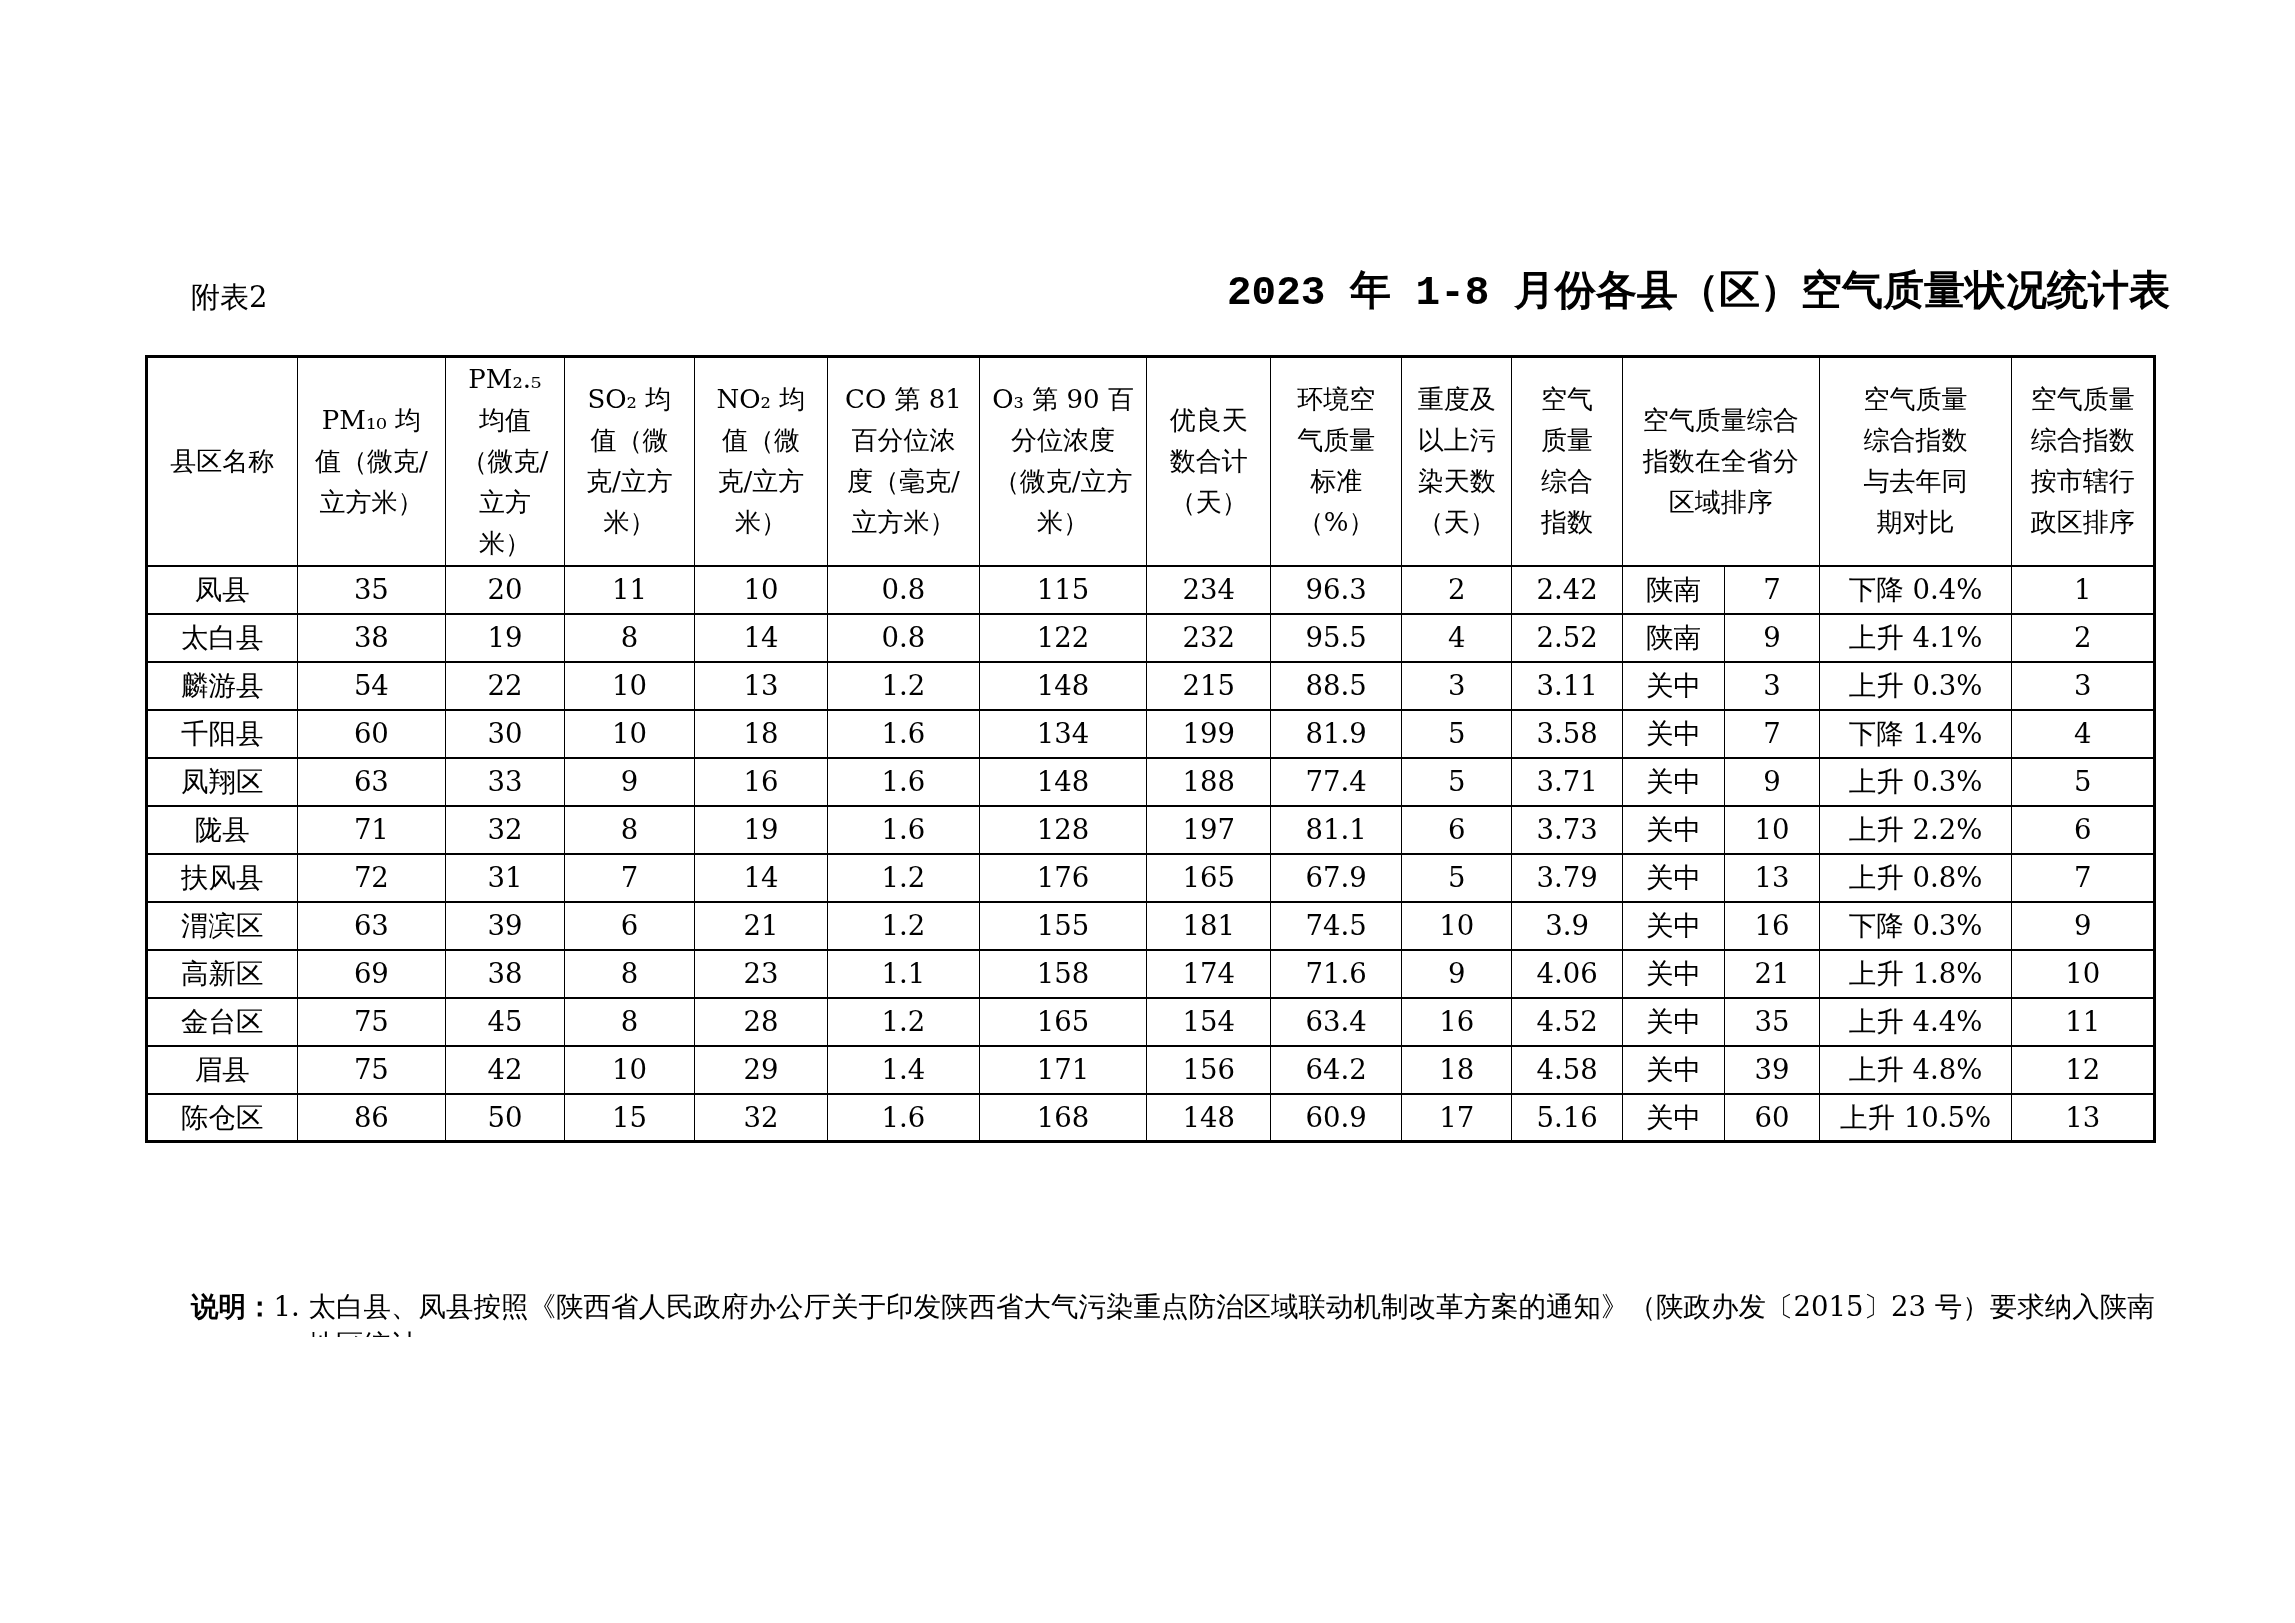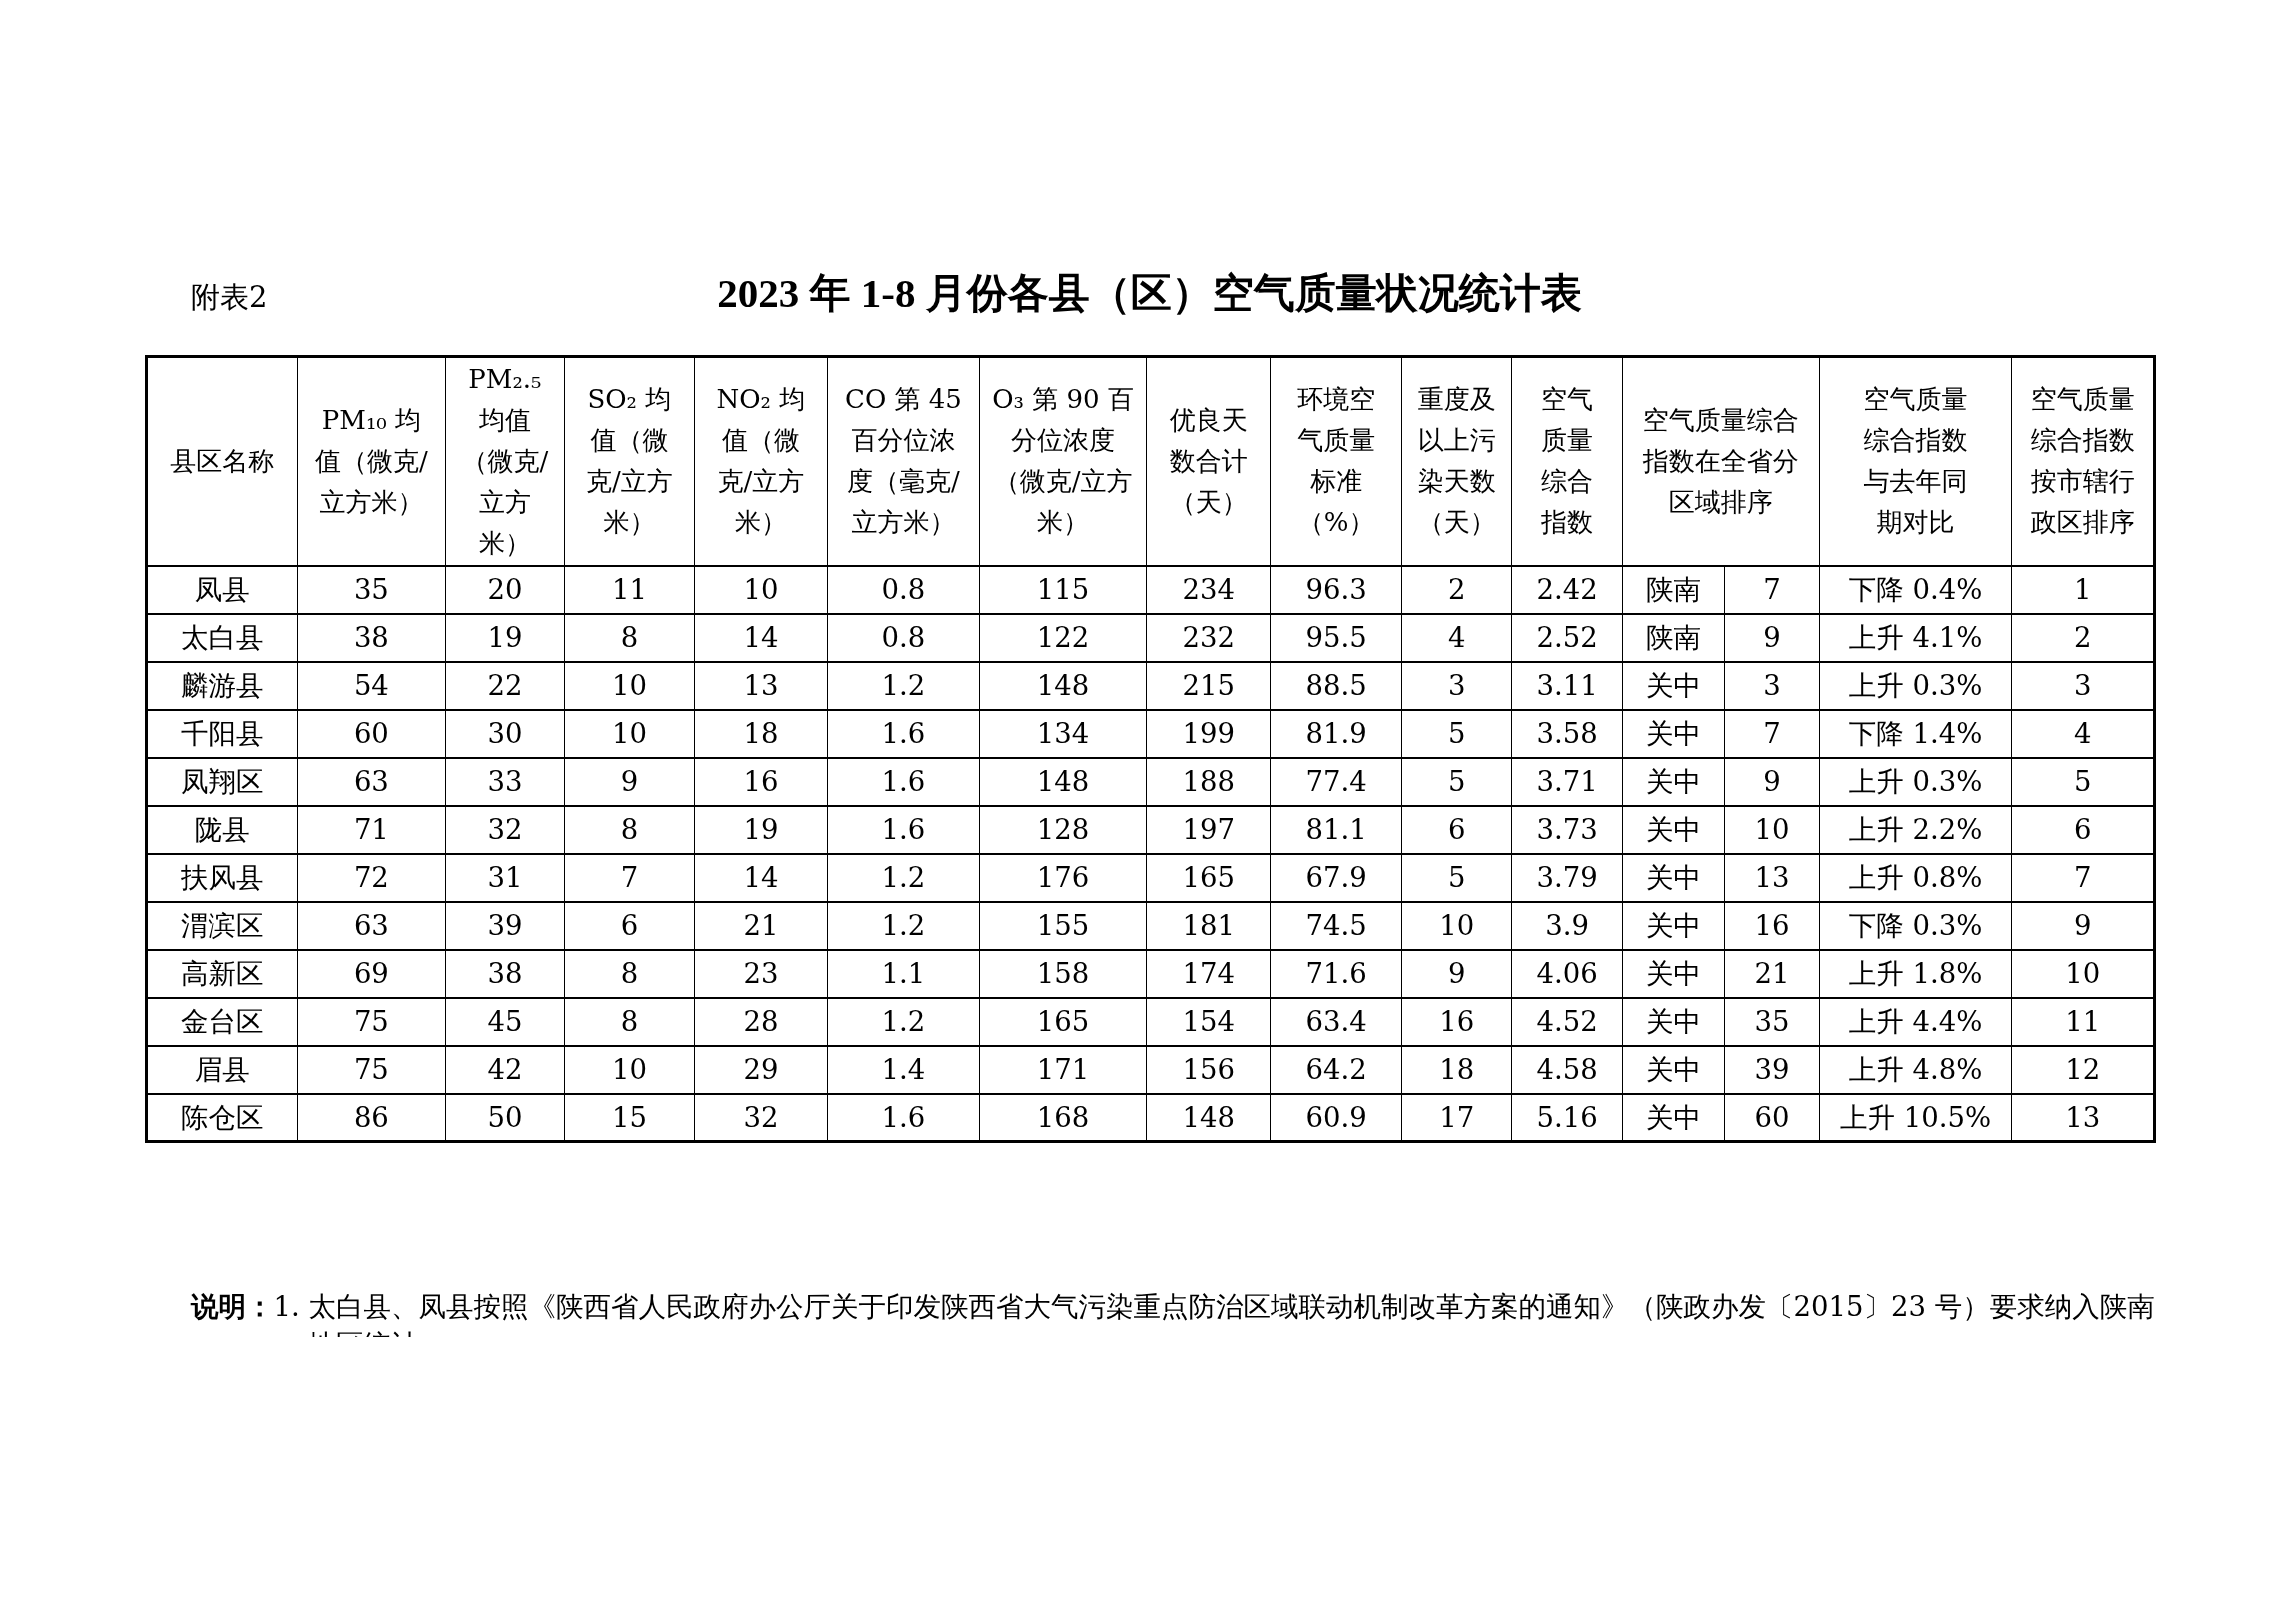--- a/index.html
+++ b/index.html
@@ -20,28 +20,28 @@
     position: absolute;
     left: 191px;
     top: 280px;
     font-size: 29px;
     line-height: 34px;
     font-weight: normal;
     white-space: nowrap;
   }
   #doc-title {
     position: absolute;
-    left: 145px;
+    left: 161px;
     top: 270px;
     width: 2009px;
-    text-align: center;
+    text-align: right;
     font-size: 41px;
     line-height: 47px;
     font-weight: bold;
-    font-family: Liberation Serif, serif;
+    font-family: Liberation Mono, monospace;
     white-space: nowrap;
   }
   #aq-table {
     position: absolute;
     left: 145px;
     top: 355px;
     width: 2011px;
     border-collapse: collapse;
     table-layout: fixed;
     border: 3.3px solid #000;
@@ -125,21 +125,21 @@
       <col style="width:9.6%">
       <col style="width:7.1%">
     </colgroup>
     <thead>
       <tr>
         <th>县区名称</th>
         <th class="pad-tight">PM₁₀ 均值（微克/立方米）</th>
         <th class="pad-tight">PM₂.₅ 均值（微克/立方米）</th>
         <th class="pad-tight">SO₂ 均值（微克/立方米）</th>
         <th class="pad-tight">NO₂ 均值（微克/立方米）</th>
-        <th class="pad-tight">CO 第 45 百分位浓度（毫克/立方米）</th>
+        <th class="pad-tight">CO 第 81 百分位浓度（毫克/立方米）</th>
         <th class="pad-tight">O₃ 第 90 百分位浓度（微克/立方米）</th>
         <th>优良天数合计（天）</th>
         <th>环境空气质量标准（%）</th>
         <th class="pad-tight">重度及以上污染天数（天）</th>
         <th class="pad-wide">空气质量综合指数</th>
         <th colspan="2">空气质量综合指数在全省分区域排序</th>
         <th class="pad-wider">空气质量综合指数与去年同期对比</th>
         <th>空气质量综合指数按市辖行政区排序</th>
       </tr>
     </thead>

